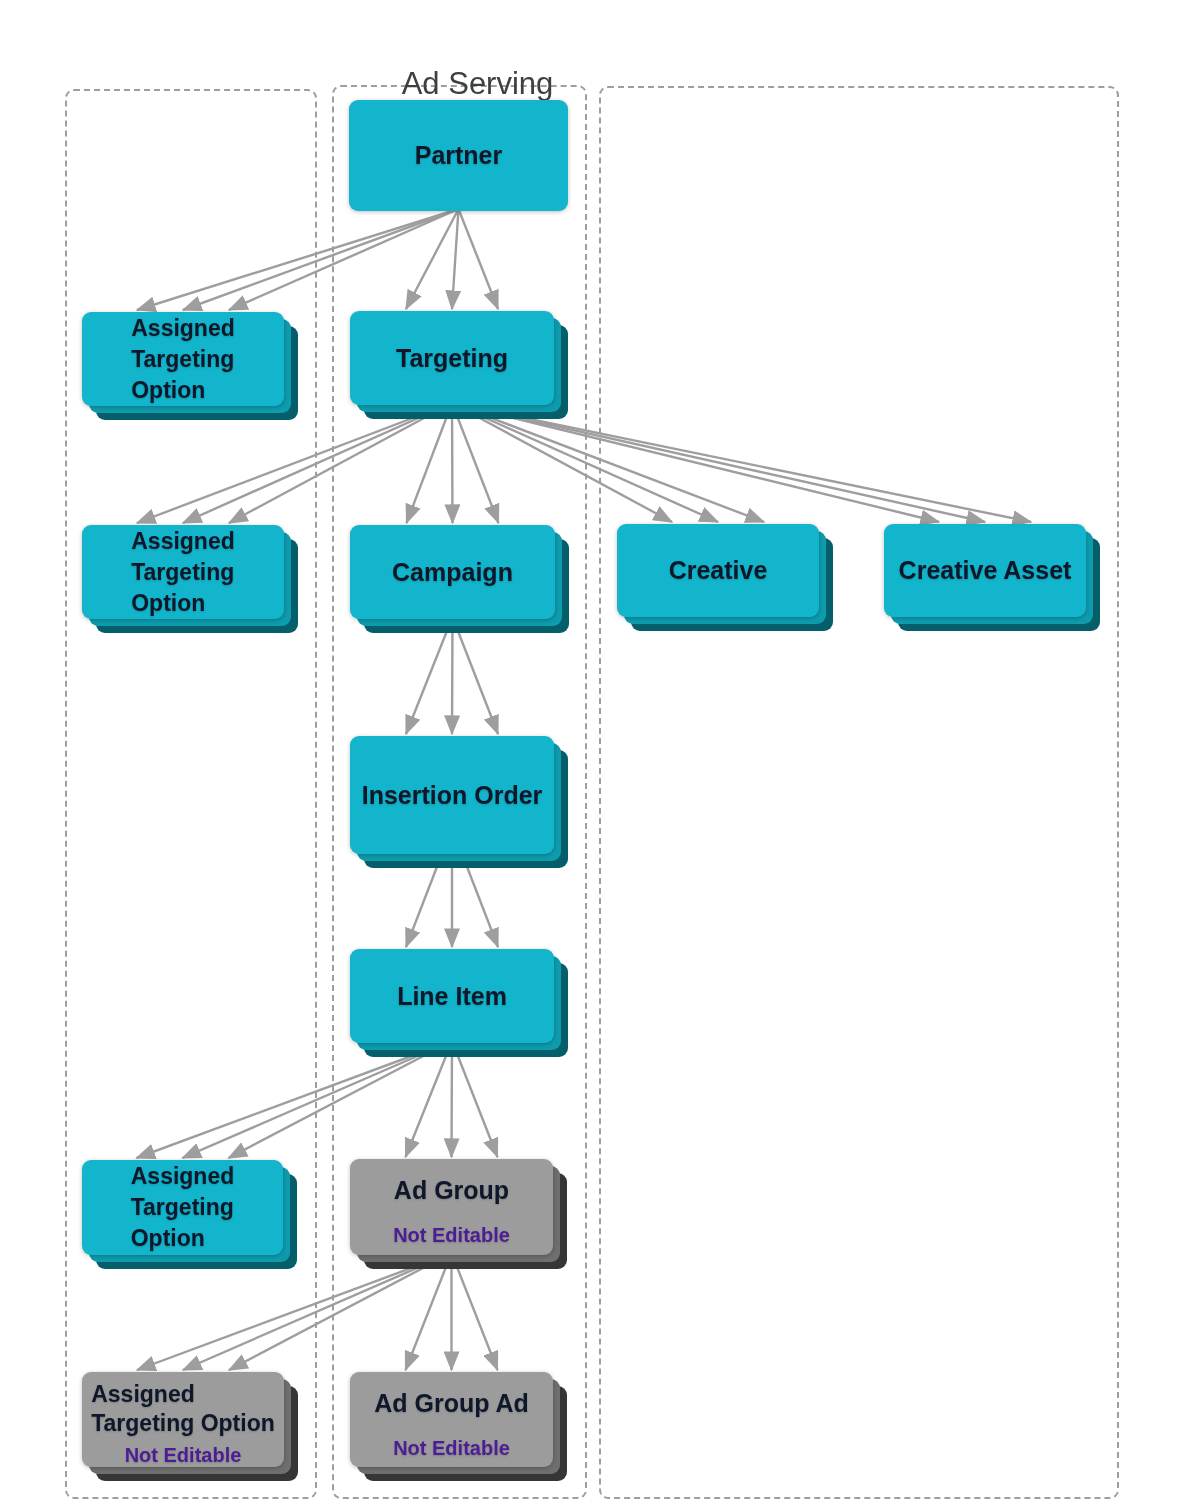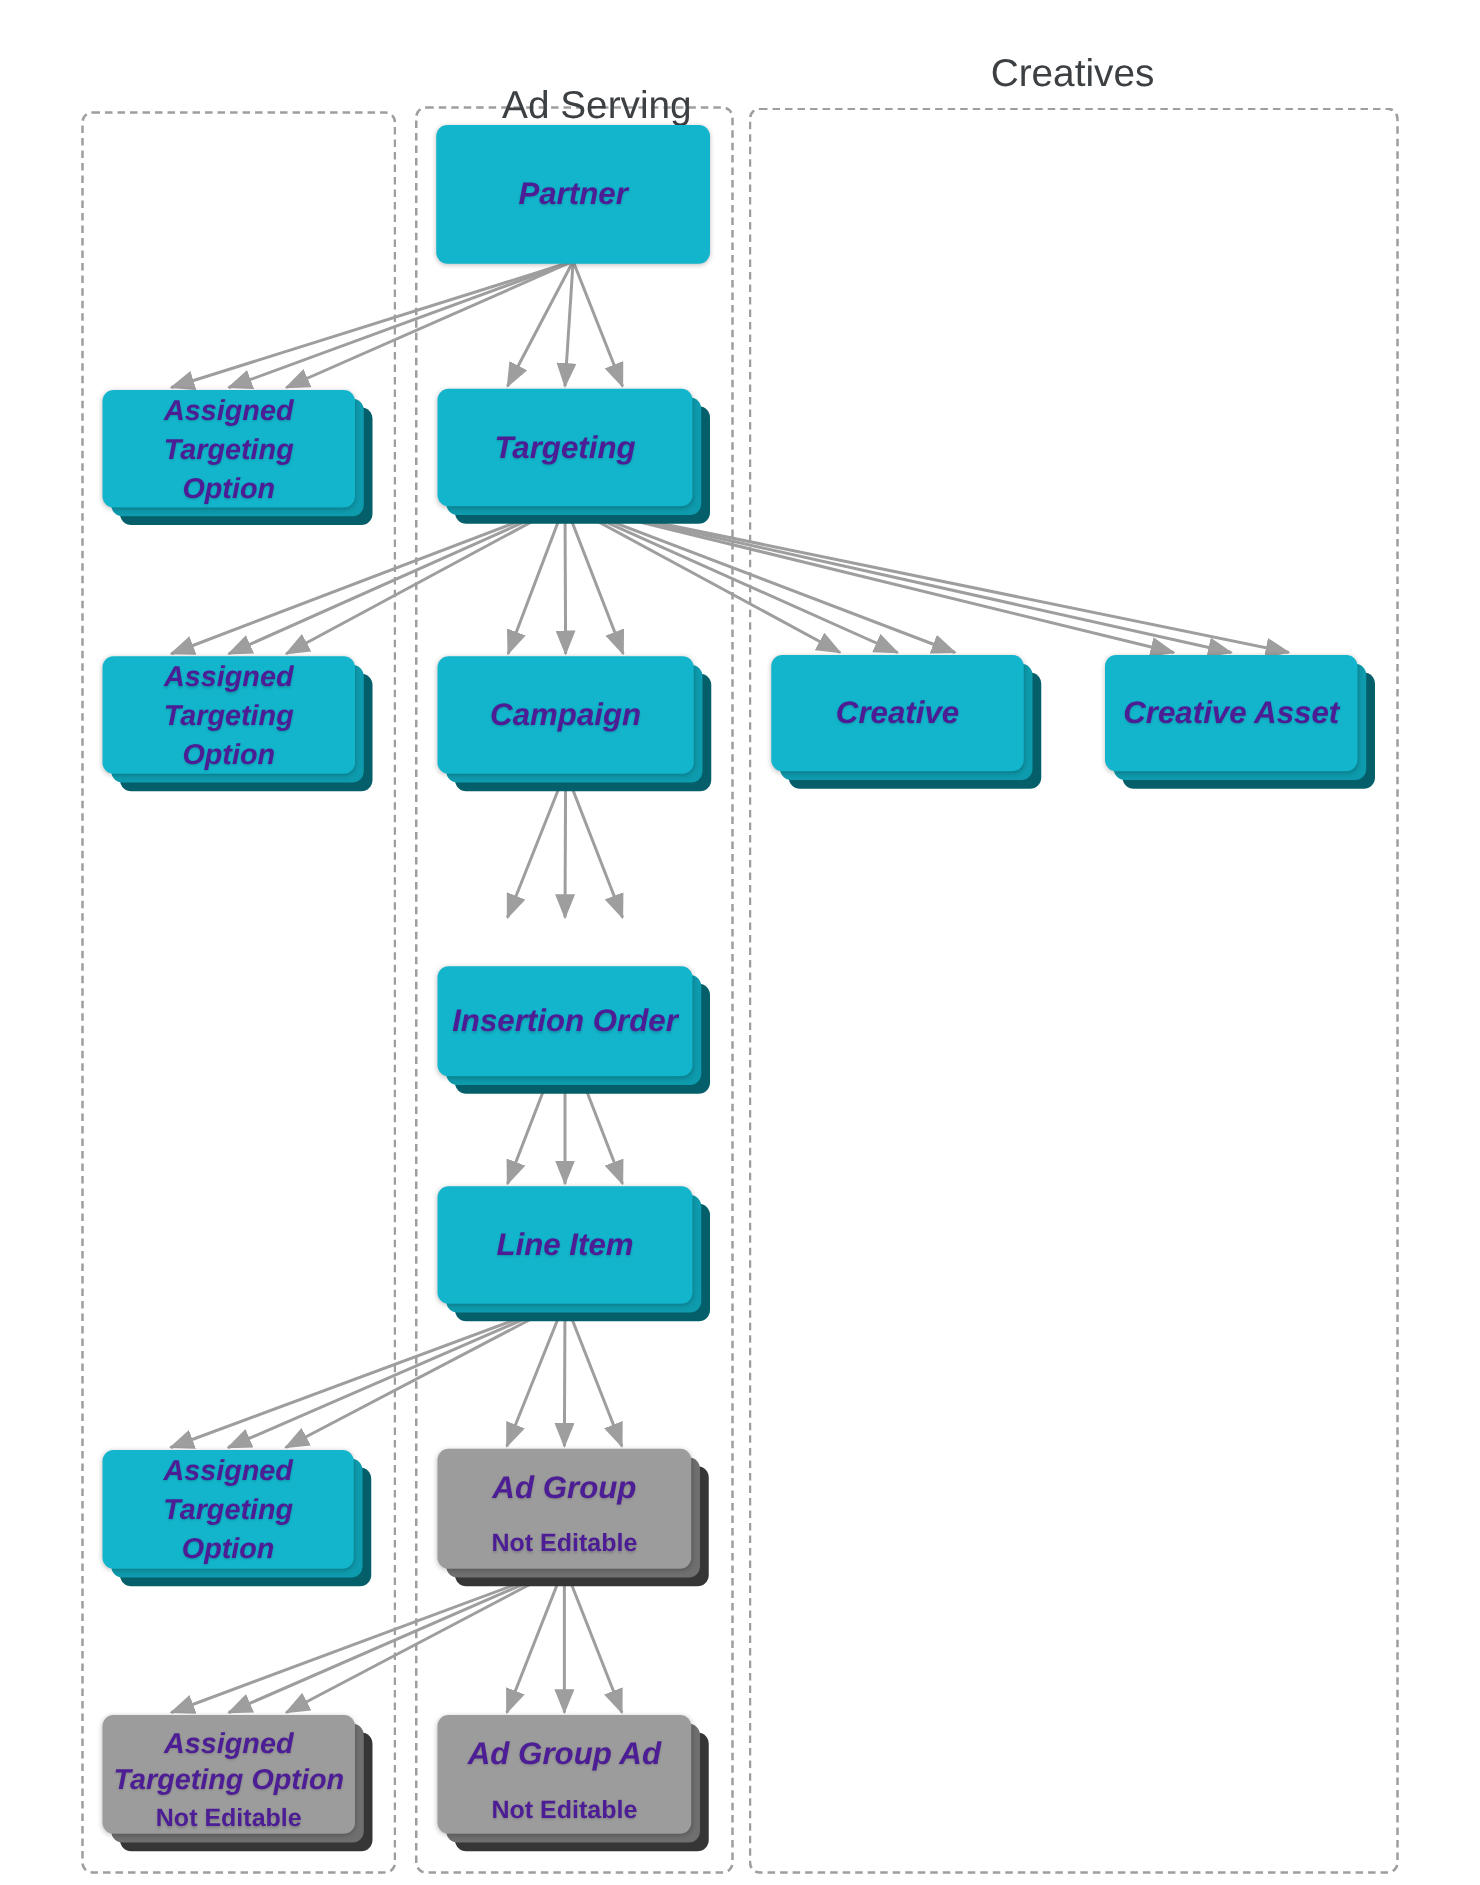--- a/index.html
+++ b/index.html
@@ -23,36 +23,35 @@
   .node .l3{left:14px;top:14px;width:100%;height:100%;z-index:1;}
   .node .l2{left:7px;top:7px;width:100%;height:100%;z-index:2;}
   .node .face{left:0;top:0;width:100%;height:100%;z-index:3;display:flex;flex-direction:column;align-items:center;justify-content:center;box-shadow:0 1px 4px rgba(0,0,0,0.25);}
   .node.cyan .face{background:var(--cyan-face,#12b5cb);}
   .node.cyan .l2{background:var(--cyan-mid,#0e9bad);}
   .node.cyan .l3{background:var(--cyan-back,#045f6a);}
   .node.gray .face{background:var(--gray-face,#9c9c9c);}
   .node.gray .l2{background:var(--gray-mid,#6f6f6f);}
   .node.gray .l3{background:var(--gray-back,#363636);}
 
-  .node .label{color:#4c1d95;font-weight:700;font-size:25px;line-height:31px;text-align:center;white-space:pre-line;text-shadow:0 1px 2px rgba(0,0,0,0.18);font-style:italic;}
+  .node .label{color:#0f172a;font-weight:700;font-size:25px;line-height:31px;white-space:pre-line;text-shadow:0 1px 2px rgba(0,0,0,0.18);}
   .node.multiline .label{font-size:23px;line-height:31px;}
   .node .sublabel{color:#4c1d95;font-weight:700;font-size:20px;line-height:22px;text-align:center;text-shadow:0 1px 2px rgba(0,0,0,0.18);}
   .node.has-sub .face{justify-content:flex-start;}
   .node.has-sub .label{margin-top:16px;}
   .node.has-sub.multiline .label{margin-top:8px;font-size:23px;line-height:29px;}
   .node.has-sub .sublabel{margin-top:18px;}
   .node.has-sub.multiline .sublabel{margin-top:6px;}
 </style>
 </head>
 <body style="--cyan-face: #12b5cb; --cyan-mid: #0e9bad; --cyan-back: #045f6a; --gray-face: #9c9c9c; --gray-mid: #6f6f6f; --gray-back: #363636; --border: #9e9e9e; --header: #3d4043;">
 
 <div class="canvas">
 
   <div class="col-header" id="hdr-ad-serving">Ad Serving</div>
-  <div class="col-header" id="hdr-creatives">Creatives</div>
 
   <div class="column" id="col-assigned-targeting"></div>
   <div class="column" id="col-ad-serving"></div>
   <div class="column" id="col-creatives"></div>
 
   <svg id="edges" width="1184" height="1508">
     <defs>
       <marker id="ah" viewBox="0 0 10 8" refX="9.3" refY="4" markerWidth="20" markerHeight="16" markerUnits="userSpaceOnUse" orient="auto">
         <path d="M0,0 L10,4 L0,8 Z" id="ah-path" fill="#9e9e9e"></path>
       </marker>
@@ -142,21 +141,21 @@
           <div class="label">Creative</div>
         </div>
       </div>
       <div class="node cyan" style="left: 884px; top: 524px; width: 202px; height: 93px;">
         <div class="layer l3"></div>
         <div class="layer l2"></div>
         <div class="layer face">
           <div class="label">Creative Asset</div>
         </div>
       </div>
-      <div class="node cyan" style="left: 350px; top: 736px; width: 204px; height: 88px; margin-top: 37px;">
+      <div class="node cyan" style="left: 350px; top: 736px; width: 204px; height: 118px;">
         <div class="layer l3"></div>
         <div class="layer l2"></div>
         <div class="layer face">
           <div class="label">Insertion Order</div>
         </div>
       </div>
       <div class="node cyan" style="left: 350px; top: 949px; width: 204px; height: 94px;">
         <div class="layer l3"></div>
         <div class="layer l2"></div>
         <div class="layer face">

